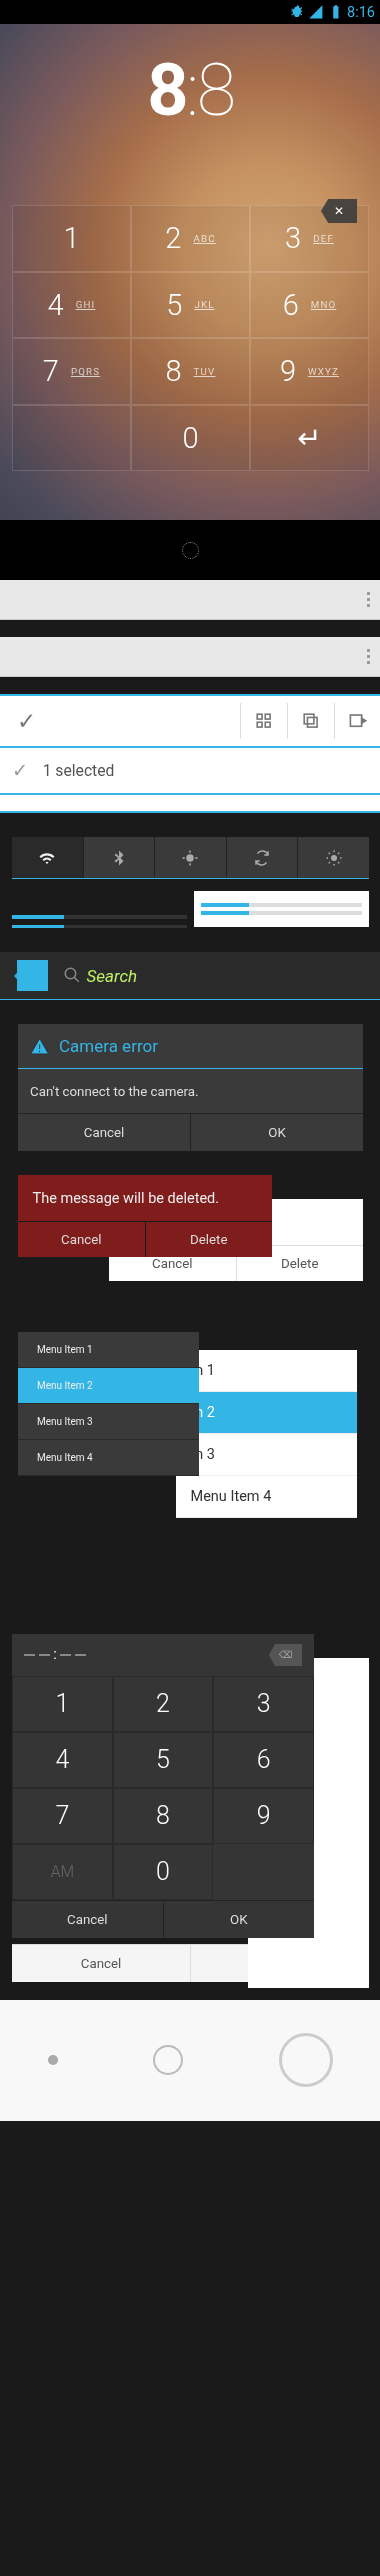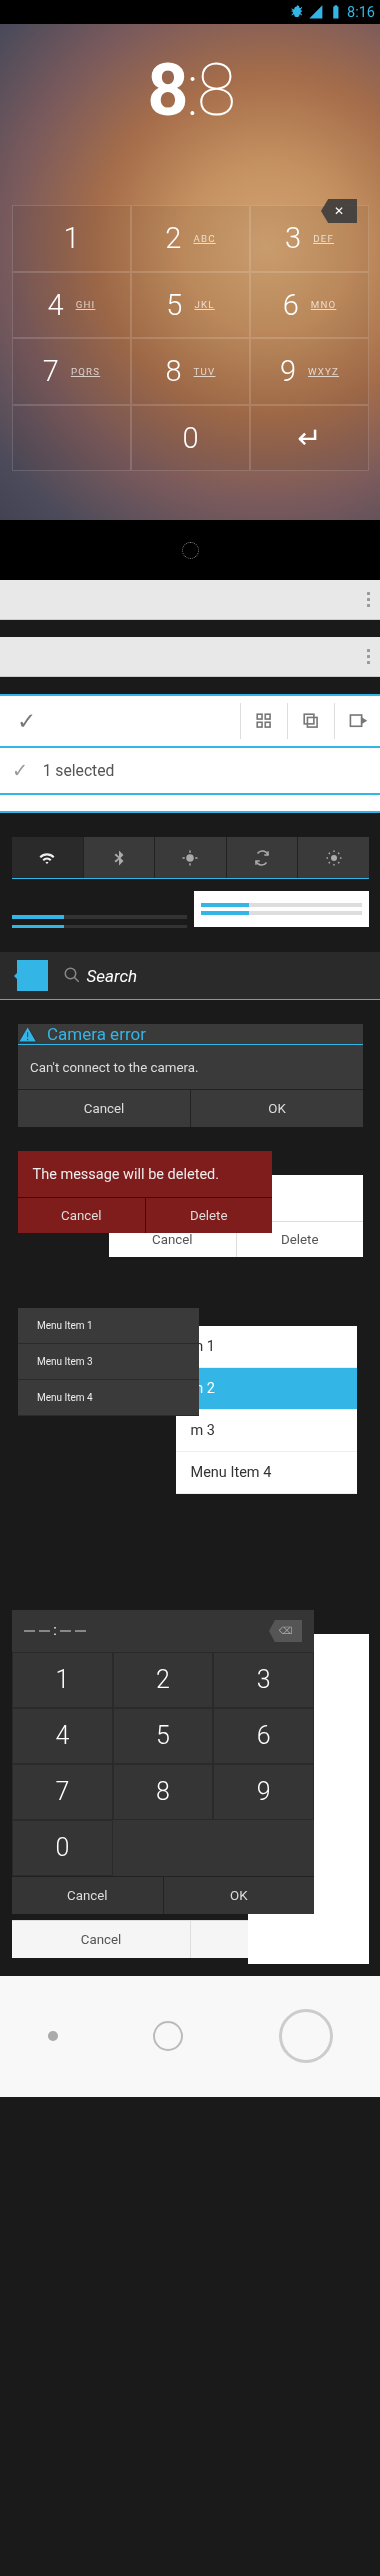--- a/index.html
+++ b/index.html
@@ -57,26 +57,26 @@
   .prog-dark::after { content:''; position:absolute; left:0; top:0; bottom:0; width:30%; background:#33b5e5; }
   .prog-light-box { background: #fff; padding: 7.2px; margin-top:-24px; }
   .prog-light { height: 3.6px; background: #ddd; position: relative; margin: 4.8px 0; }
   .prog-light::after { content:''; position:absolute; left:0; top:0; bottom:0; width:30%; background:#33b5e5; }
 
   
   .search-bar { background: #2a2a2a; height: 48px; display: flex; align-items: center; border-bottom: 1.8px solid #33b5e5; margin: 0; }
   .search-back { width: 31px; height: 31px; background: #33b5e5; margin: 0 8.5px; position: relative; }
   .search-back::before { content:''; position:absolute; left:-7.2px; top:50%; border:4.8px solid transparent; border-right-color:#33b5e5; transform:translateY(-50%);}
   .search-icon { color: #888; padding: 0 6px; }
-  .search-text { color: #ffffff; font-size: 17px; font-style: italic; }
+  .search-text { color: #bef264; font-size: 17px; font-style: italic; }
 
   
   .dialogs { background: #1a1a1a; padding: 24px 18px; }
   .dialog { background: #3a3a3a; margin-bottom: 24px; }
-  .dialog-title { display: flex; align-items: center; gap: 9.7px; color: #33b5e5; font-size: 17px; border-bottom: 1.2px solid #33b5e5; }
+  .dialog-title { display: flex; align-items: center; gap: 9.7px; padding: 12px; color: #33b5e5; font-size: 17px; border-bottom: 1.2px solid #33b5e5; }
   .dialog-title svg { width: 19.3px; height: 19.3px; }
   .dialog-body { padding: 14.5px 12px; color: #ddd; font-size: 13.3px; }
   .dialog-btns { display: flex; border-top: 0.6px solid #222; }
   .dialog-btn { flex: 1; text-align: center; padding: 11px; color: #ddd; font-size: 13.3px; border-right: 0.6px solid #222; }
   .dialog-btn:last-child { border-right: none; }
 
   .overlap { position: relative; height: 121px; }
   .dlg-light { position: absolute; right: 0; top: 24px; width: 254px; background: #fff; }
   .dlg-light .body { padding: 14.5px; font-size: 14.5px; color: #333; }
   .dlg-light .btns { display: flex; border-top: 0.6px solid #ddd; }
@@ -335,20 +335,21 @@
 
 <div class="menus">
   <div class="menu-light" id="menu-light">
       <div class="mi">m 1</div>
       <div class="mi sel">m 2</div>
       <div class="mi">m 3</div>
       <div class="mi">Menu Item 4</div>
     </div>
   <div class="menu-dark" id="menu-dark">
       <div class="mi">Menu Item 1</div>
+      <div class="mi sel">Menu Item 2</div>
       <div class="mi">Menu Item 3</div>
       <div class="mi">Menu Item 4</div>
     </div>
 </div>
 
 <div class="tp-section">
   <div class="tp-light-behind"></div>
   <div class="tp-dark">
     <div class="tp-display">
       <div class="tp-seg">
@@ -365,20 +366,21 @@
         <div class="tp-key">2</div>
         <div class="tp-key">3</div>
         <div class="tp-key">4</div>
         <div class="tp-key">5</div>
         <div class="tp-key">6</div>
         <div class="tp-key">7</div>
         <div class="tp-key">8</div>
         <div class="tp-key">9</div>
       </div>
     <div class="tp-grid">
+      <div class="tp-key dim">AM</div>
       <div class="tp-key">0</div>
     </div>
     <div class="tp-btns">
       <div class="tp-btn">Cancel</div>
       <div class="tp-btn">OK</div>
     </div>
   </div>
   <div class="tp-light-btns">
     <div class="tp-light-btn">Cancel</div>
     <div class="tp-light-btn">OK</div>

